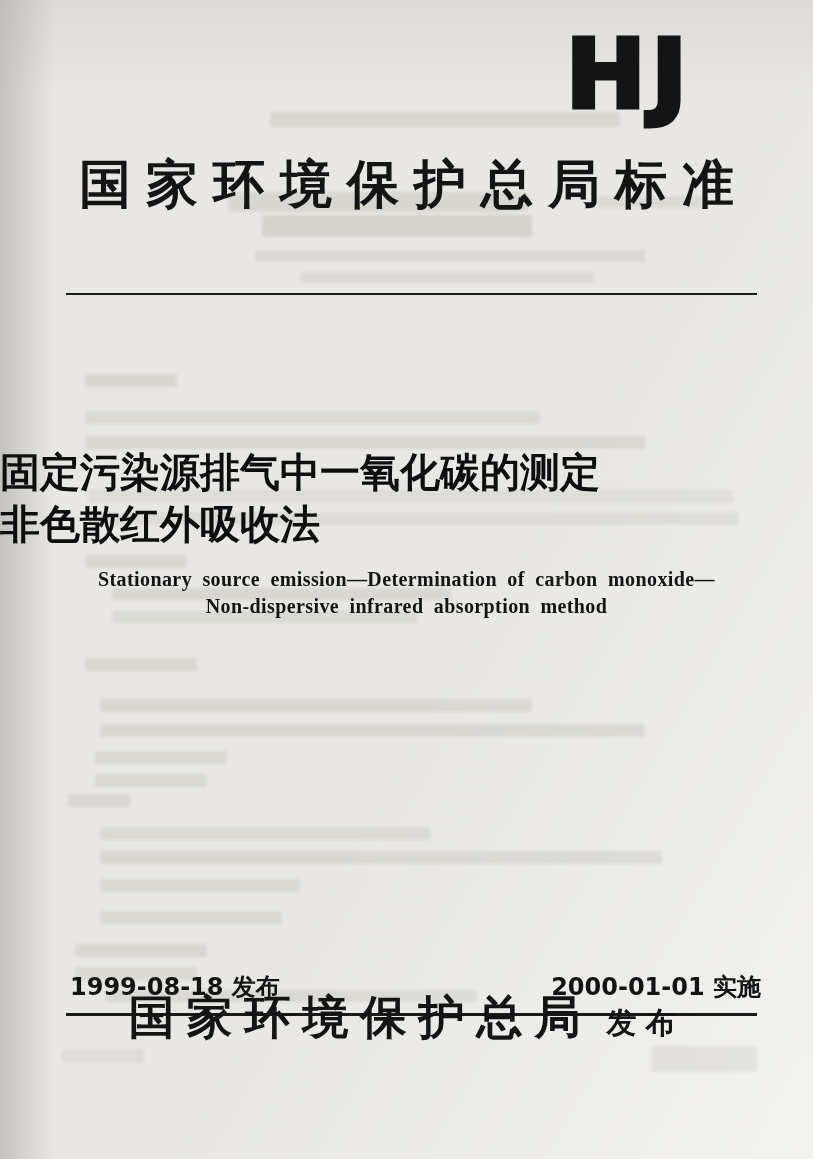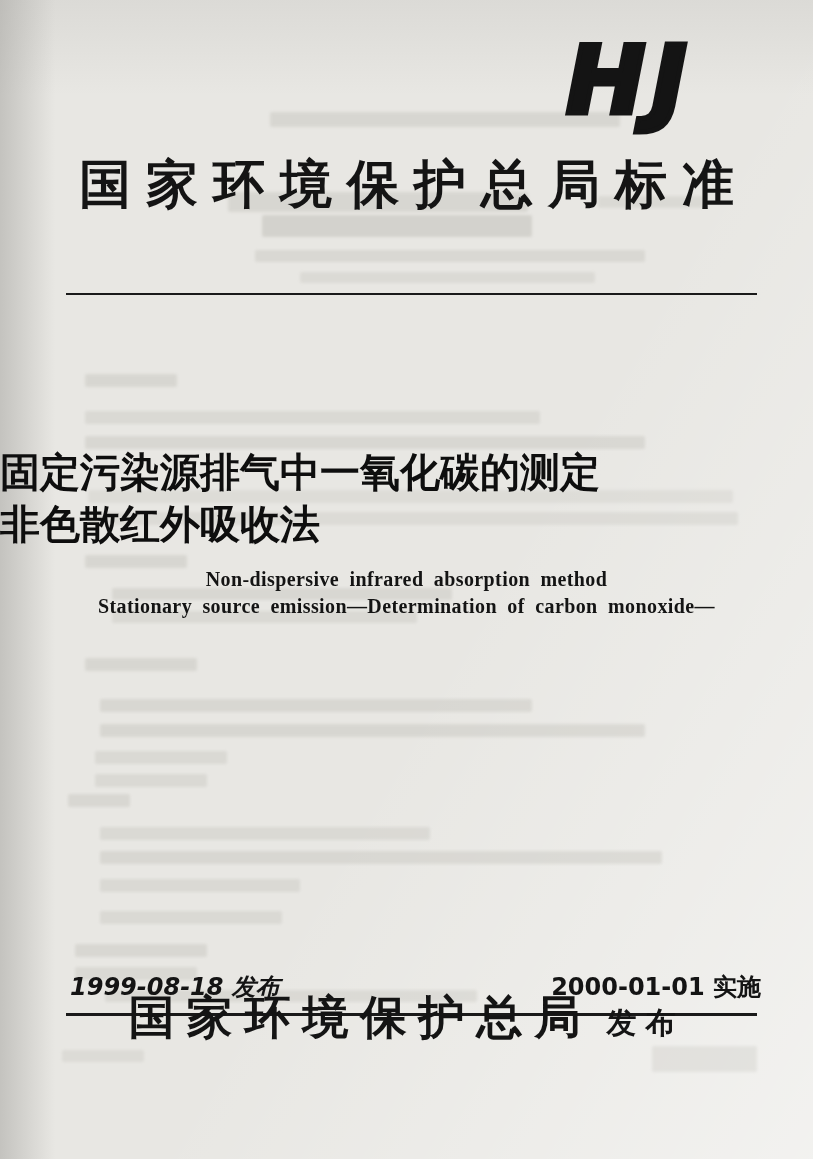--- a/index.html
+++ b/index.html
@@ -18,27 +18,26 @@
   }
   .layer{position:absolute;inset:0;}
   #ghost-layer{z-index:1;}
   .ink{z-index:2;}
   .ghost{position:absolute;background:#a09e95;filter:blur(1.6px);border-radius:2px;}
 
   .serif{font-family:"Liberation Serif","DejaVu Serif",serif;}
   .sans{font-family:"DejaVu Sans","Liberation Sans",sans-serif;}
 
   .hj-logo{
-    position:absolute;left:566px;top:30px;
+    position:absolute;left:566px;top:24px;
     font-family:"DejaVu Sans","Liberation Sans",sans-serif;
     font-weight:900;font-size:95px;line-height:100px;
     letter-spacing:6px;
     -webkit-text-stroke:5px #141414;
     color:#141414;
-    font-style:italic;
   }
   .header-title{
     position:absolute;left:0;top:158px;width:100%;
     text-align:center;
     font-size:52px;font-weight:bold;line-height:54px;
     letter-spacing:15px;padding-left:15px;box-sizing:border-box;
     white-space:nowrap;
   }
   .std-number{
     position:absolute;right:81px;top:240px;
@@ -59,21 +58,21 @@
     position:absolute;left:0;top:566px;width:100%;
     text-align:center;
     font-weight:bold;font-size:20px;line-height:27px;
     letter-spacing:.4px;word-spacing:5px;
   }
   .date{
     position:absolute;top:972px;
     font-weight:bold;font-size:24px;line-height:30px;
     white-space:nowrap;
   }
-  .date.issue{left:70px;font-style:italic;}
+  .date.issue{left:70px;}
   .date.impl{right:52px;text-align:right;}
 
   .footer{
     position:absolute;left:0;top:992px;width:100%;
     display:flex;justify-content:center;align-items:baseline;gap:14px;
   }
   .pub{
     font-size:46px;font-weight:bold;line-height:52px;
     letter-spacing:12px;white-space:nowrap;
   }
@@ -126,22 +125,22 @@
 
 
     <div class="rule rule-top"></div>
 
     <div class="cn-title sans">
       <div>固定污染源排气中一氧化碳的测定</div>
       <div>非色散红外吸收法</div>
     </div>
 
     <div class="en-title serif">
+      <div>Stationary source emission—Determination of carbon monoxide—</div>
       <div>Non-dispersive infrared absorption method</div>
-      <div>Stationary source emission—Determination of carbon monoxide—</div>
     </div>
 
     <div class="date issue sans">1999-08-18 发布</div>
     <div class="date impl sans">2000-01-01 实施</div>
 
     <div class="rule rule-bottom"></div>
 
     <div class="footer">
       <span class="pub serif">国家环境保护总局</span>
       <span class="publabel serif">发布</span>

